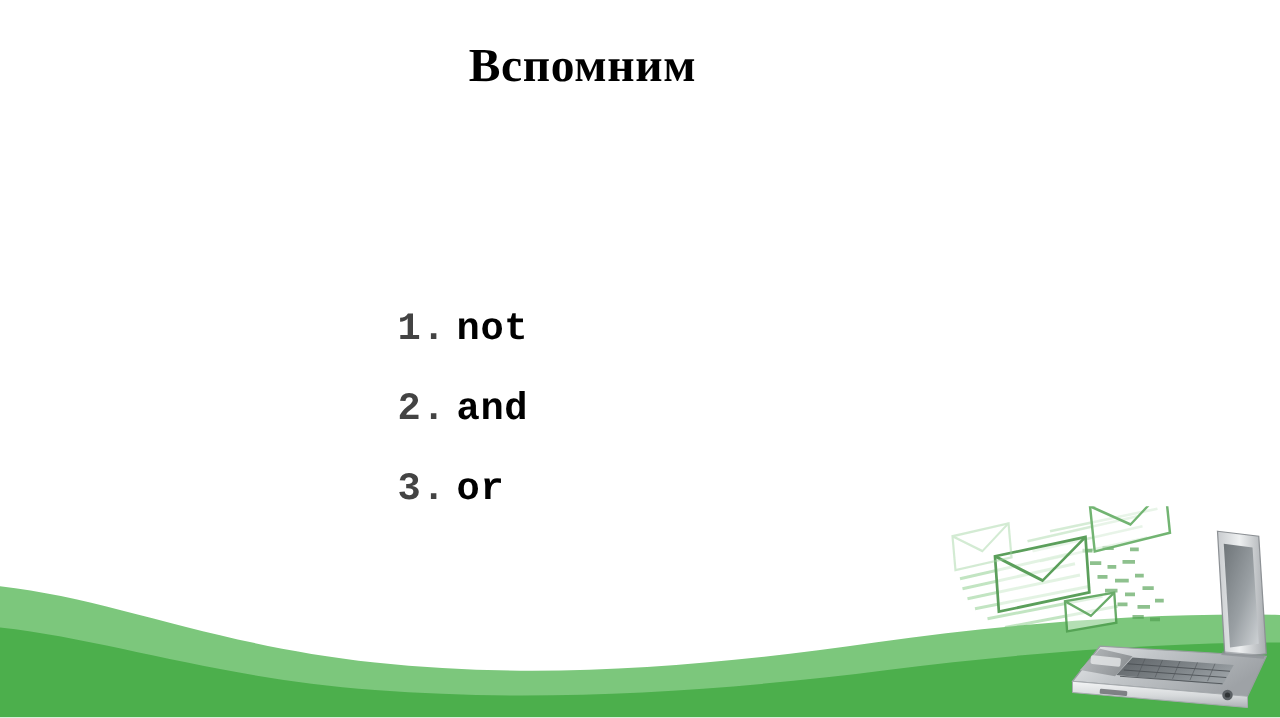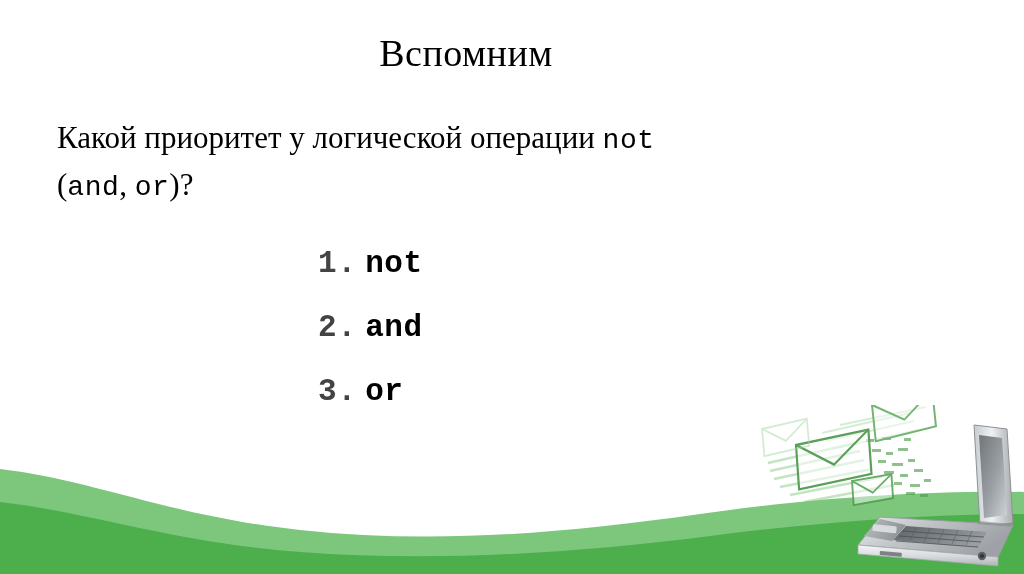--- a/index.html
+++ b/index.html
@@ -23,21 +23,21 @@
   }
 
   
   #slide-title {
     position: absolute;
     top: 30px;
     left: 0;
     width: 932px;
     text-align: center;
     font-family: "Liberation Serif", "DejaVu Serif", serif;
-    font-weight: normal;
+    font-weight: bold;
     font-size: 38px;
     line-height: 46px;
     color: #000000;
     letter-spacing: 0.5px;
     z-index: 5;
   }
 
   
   #question {
     position: absolute;
@@ -106,24 +106,20 @@
     pointer-events: none;
   }
 </style>
 </head>
 <body>
 
 <div id="slide">
 
   <div id="slide-title">Вспомним</div>
 
-  <div id="question">
-    <span>Какой приоритет у логической операции </span><span class="mono">not</span><br>
-    <span>(</span><span class="mono">and</span><span>, </span><span class="mono">or</span><span>)?</span>
-  </div>
 
   <div id="answer-list">
 
     <div class="answer-item">
       <span class="answer-num">1.</span>
       <span class="answer-label">not</span>
     </div>
 
     <div class="answer-item">
       <span class="answer-num">2.</span>

